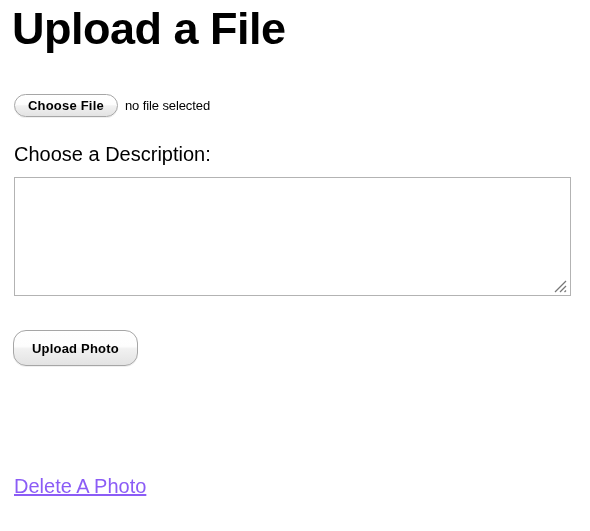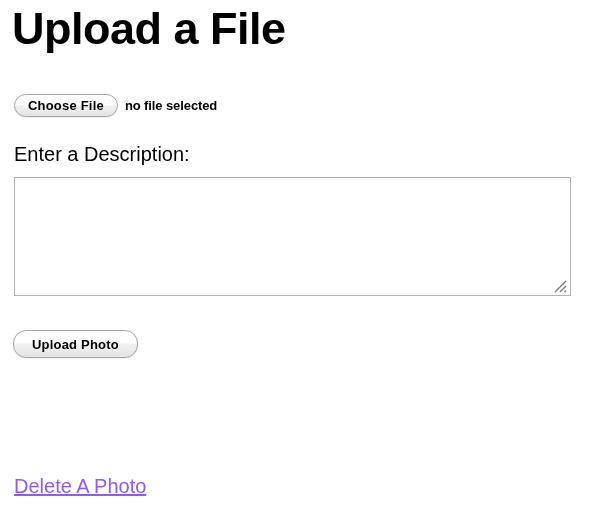--- a/index.html
+++ b/index.html
@@ -65,26 +65,26 @@
     font-size: 13px;
     font-weight: bold;
     letter-spacing: 0.2px;
     color: #000000;
     cursor: default;
     white-space: nowrap;
     user-select: none;
   }
   .aqua-button.wide {
     padding: 0 18px;
-    height: 28px;
+    height: 36px;
     border-radius: 13px;
   }
   .file-status {
     font-size: 13px;
-    font-weight: bold;
+    font-weight: normal;
     letter-spacing: -0.1px;
     color: #000000;
     white-space: nowrap;
   }
 
   
   .field-label {
     position: absolute;
     left: 14px;
     top: 142px;
@@ -158,21 +158,21 @@
 
 <div class="page">
 
   <h1 class="page-title">Upload a File</h1>
 
   <div class="file-row">
     <span class="aqua-button">Choose File</span>
     <span class="file-status">no file selected</span>
   </div>
 
-  <label class="field-label">Enter a Description:</label>
+  <label class="field-label">Choose a Description:</label>
 
   <textarea class="description-area" placeholder="" style=""></textarea>
 
   <svg class="resize-grip" viewBox="0 0 15 15" xmlns="http://www.w3.org/2000/svg">
     <line x1="13" y1="2" x2="2" y2="13" stroke="#777777" stroke-width="1.2"></line>
     <line x1="13" y1="7" x2="7" y2="13" stroke="#777777" stroke-width="1.2"></line>
     <line x1="13" y1="11.5" x2="11.5" y2="13" stroke="#777777" stroke-width="1.2"></line>
   </svg>
 
   <div class="submit-wrap">

